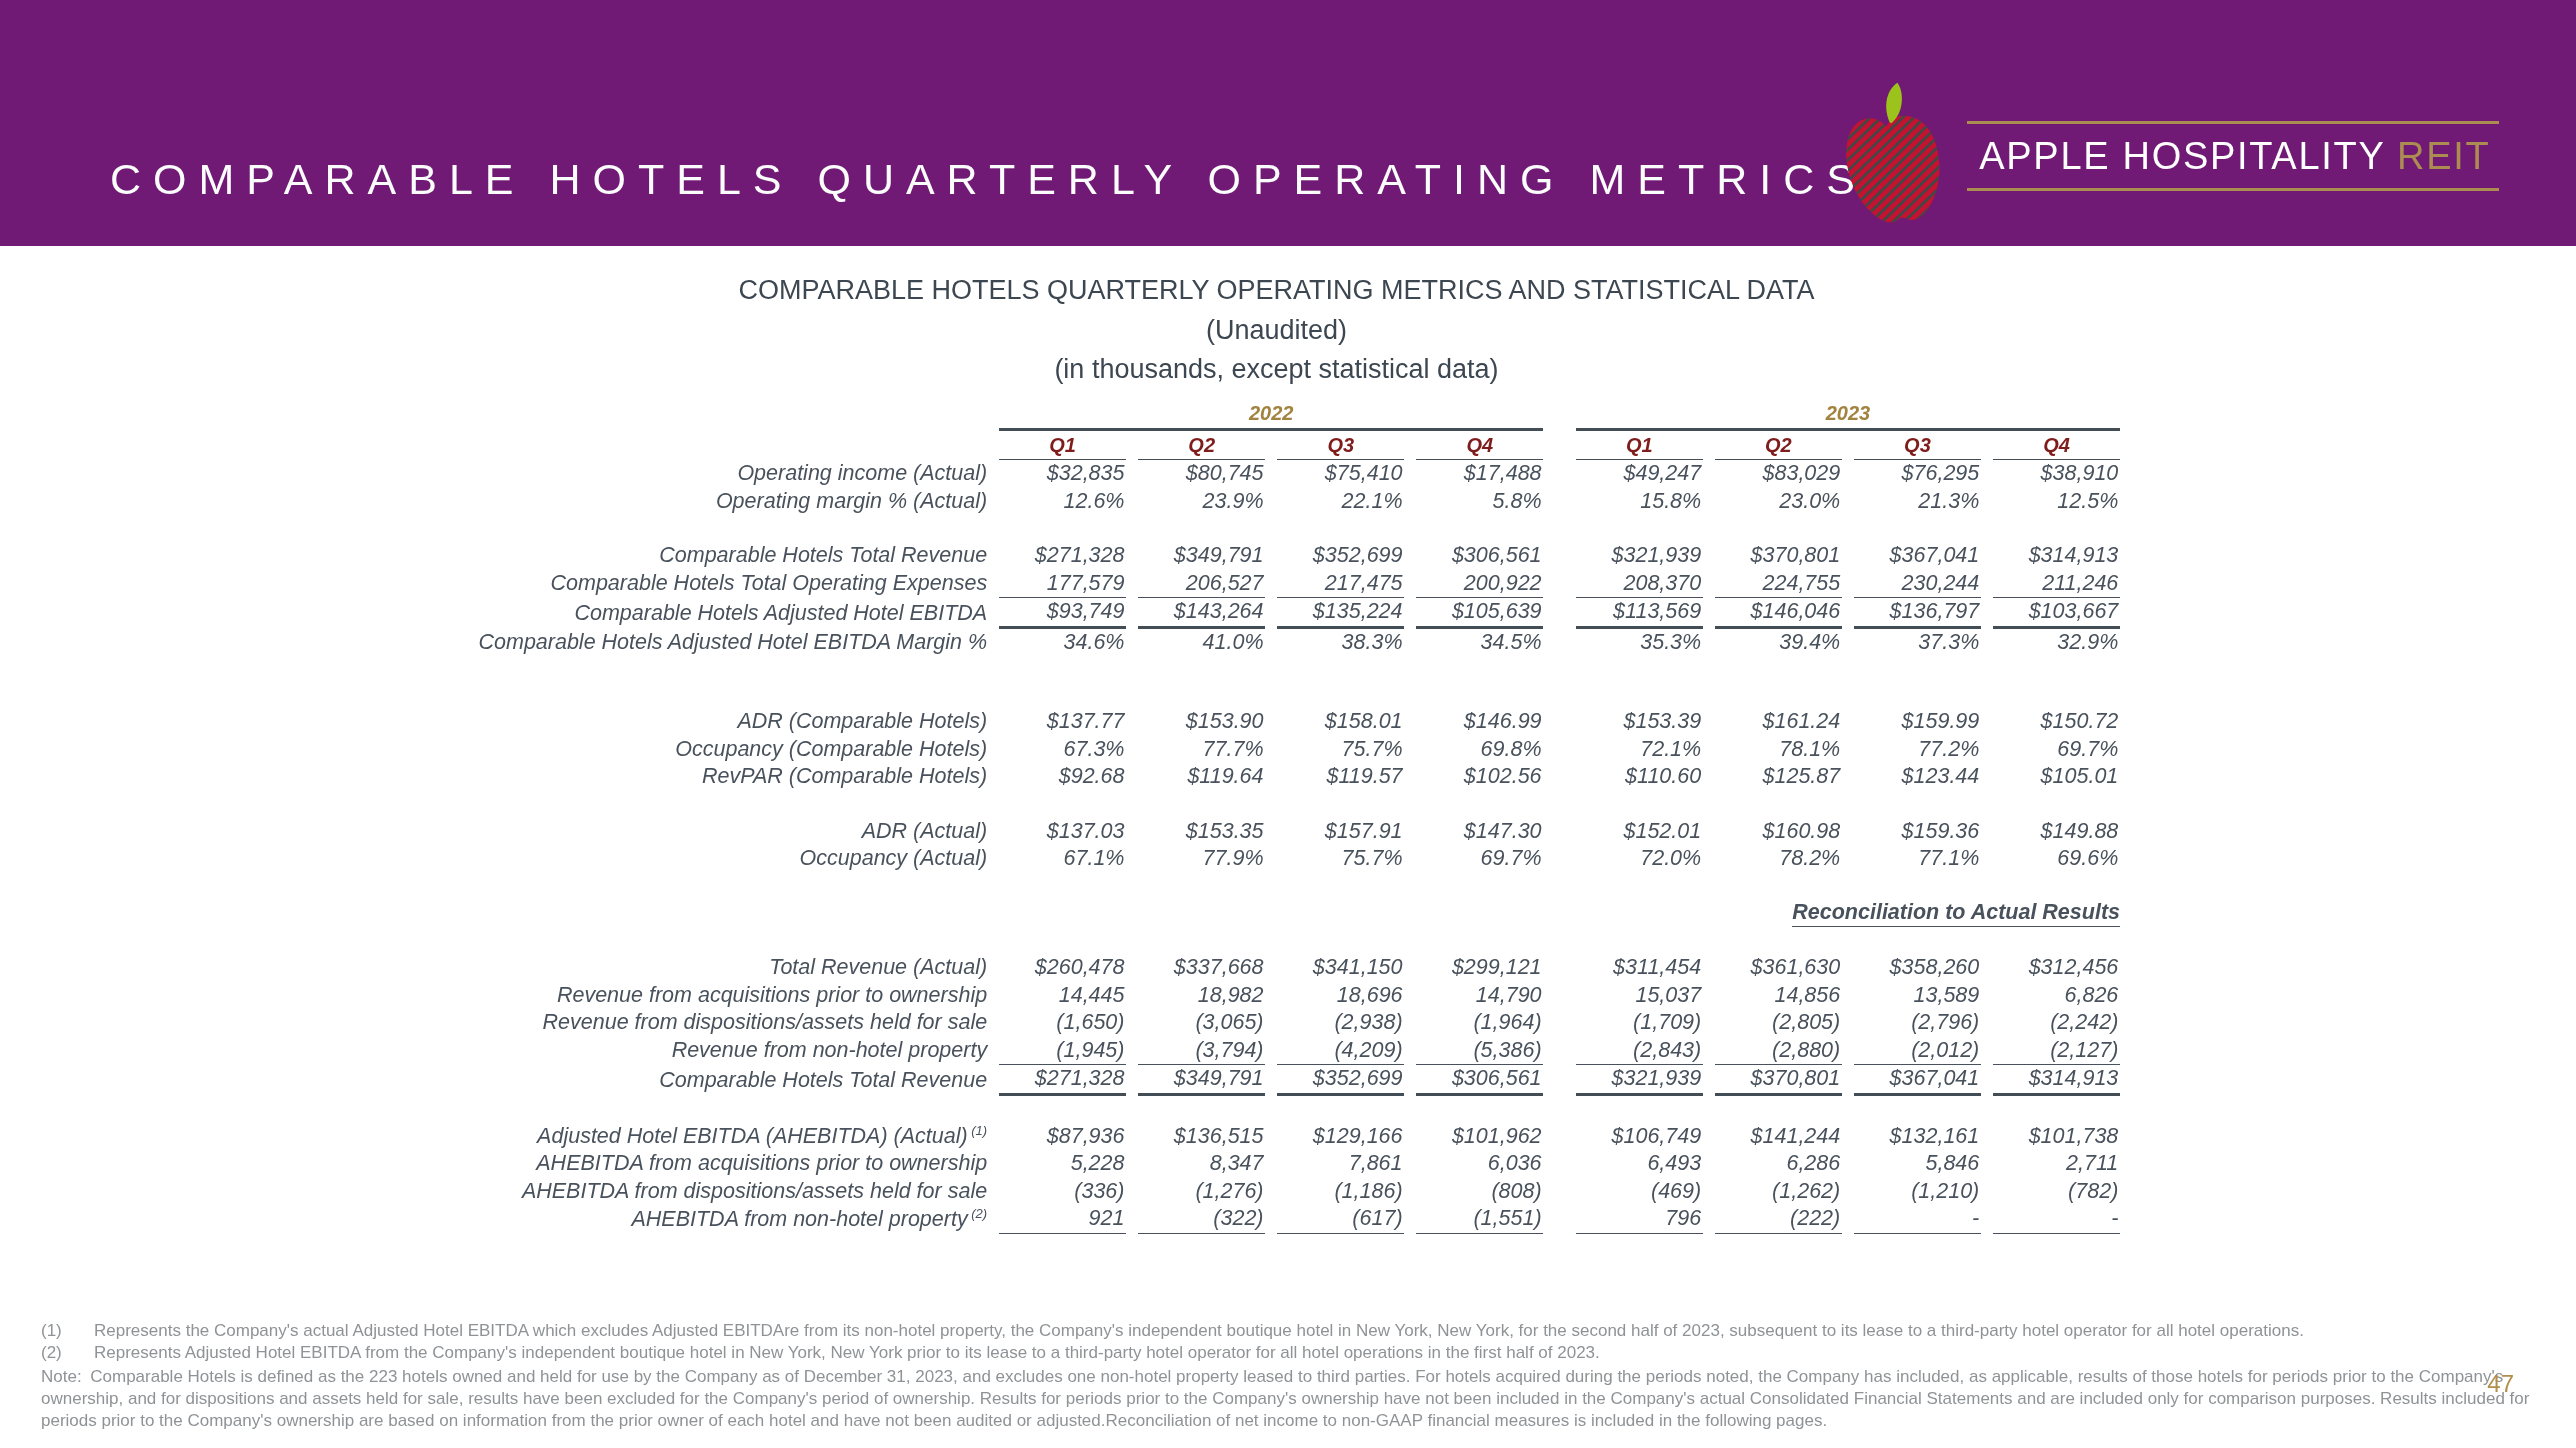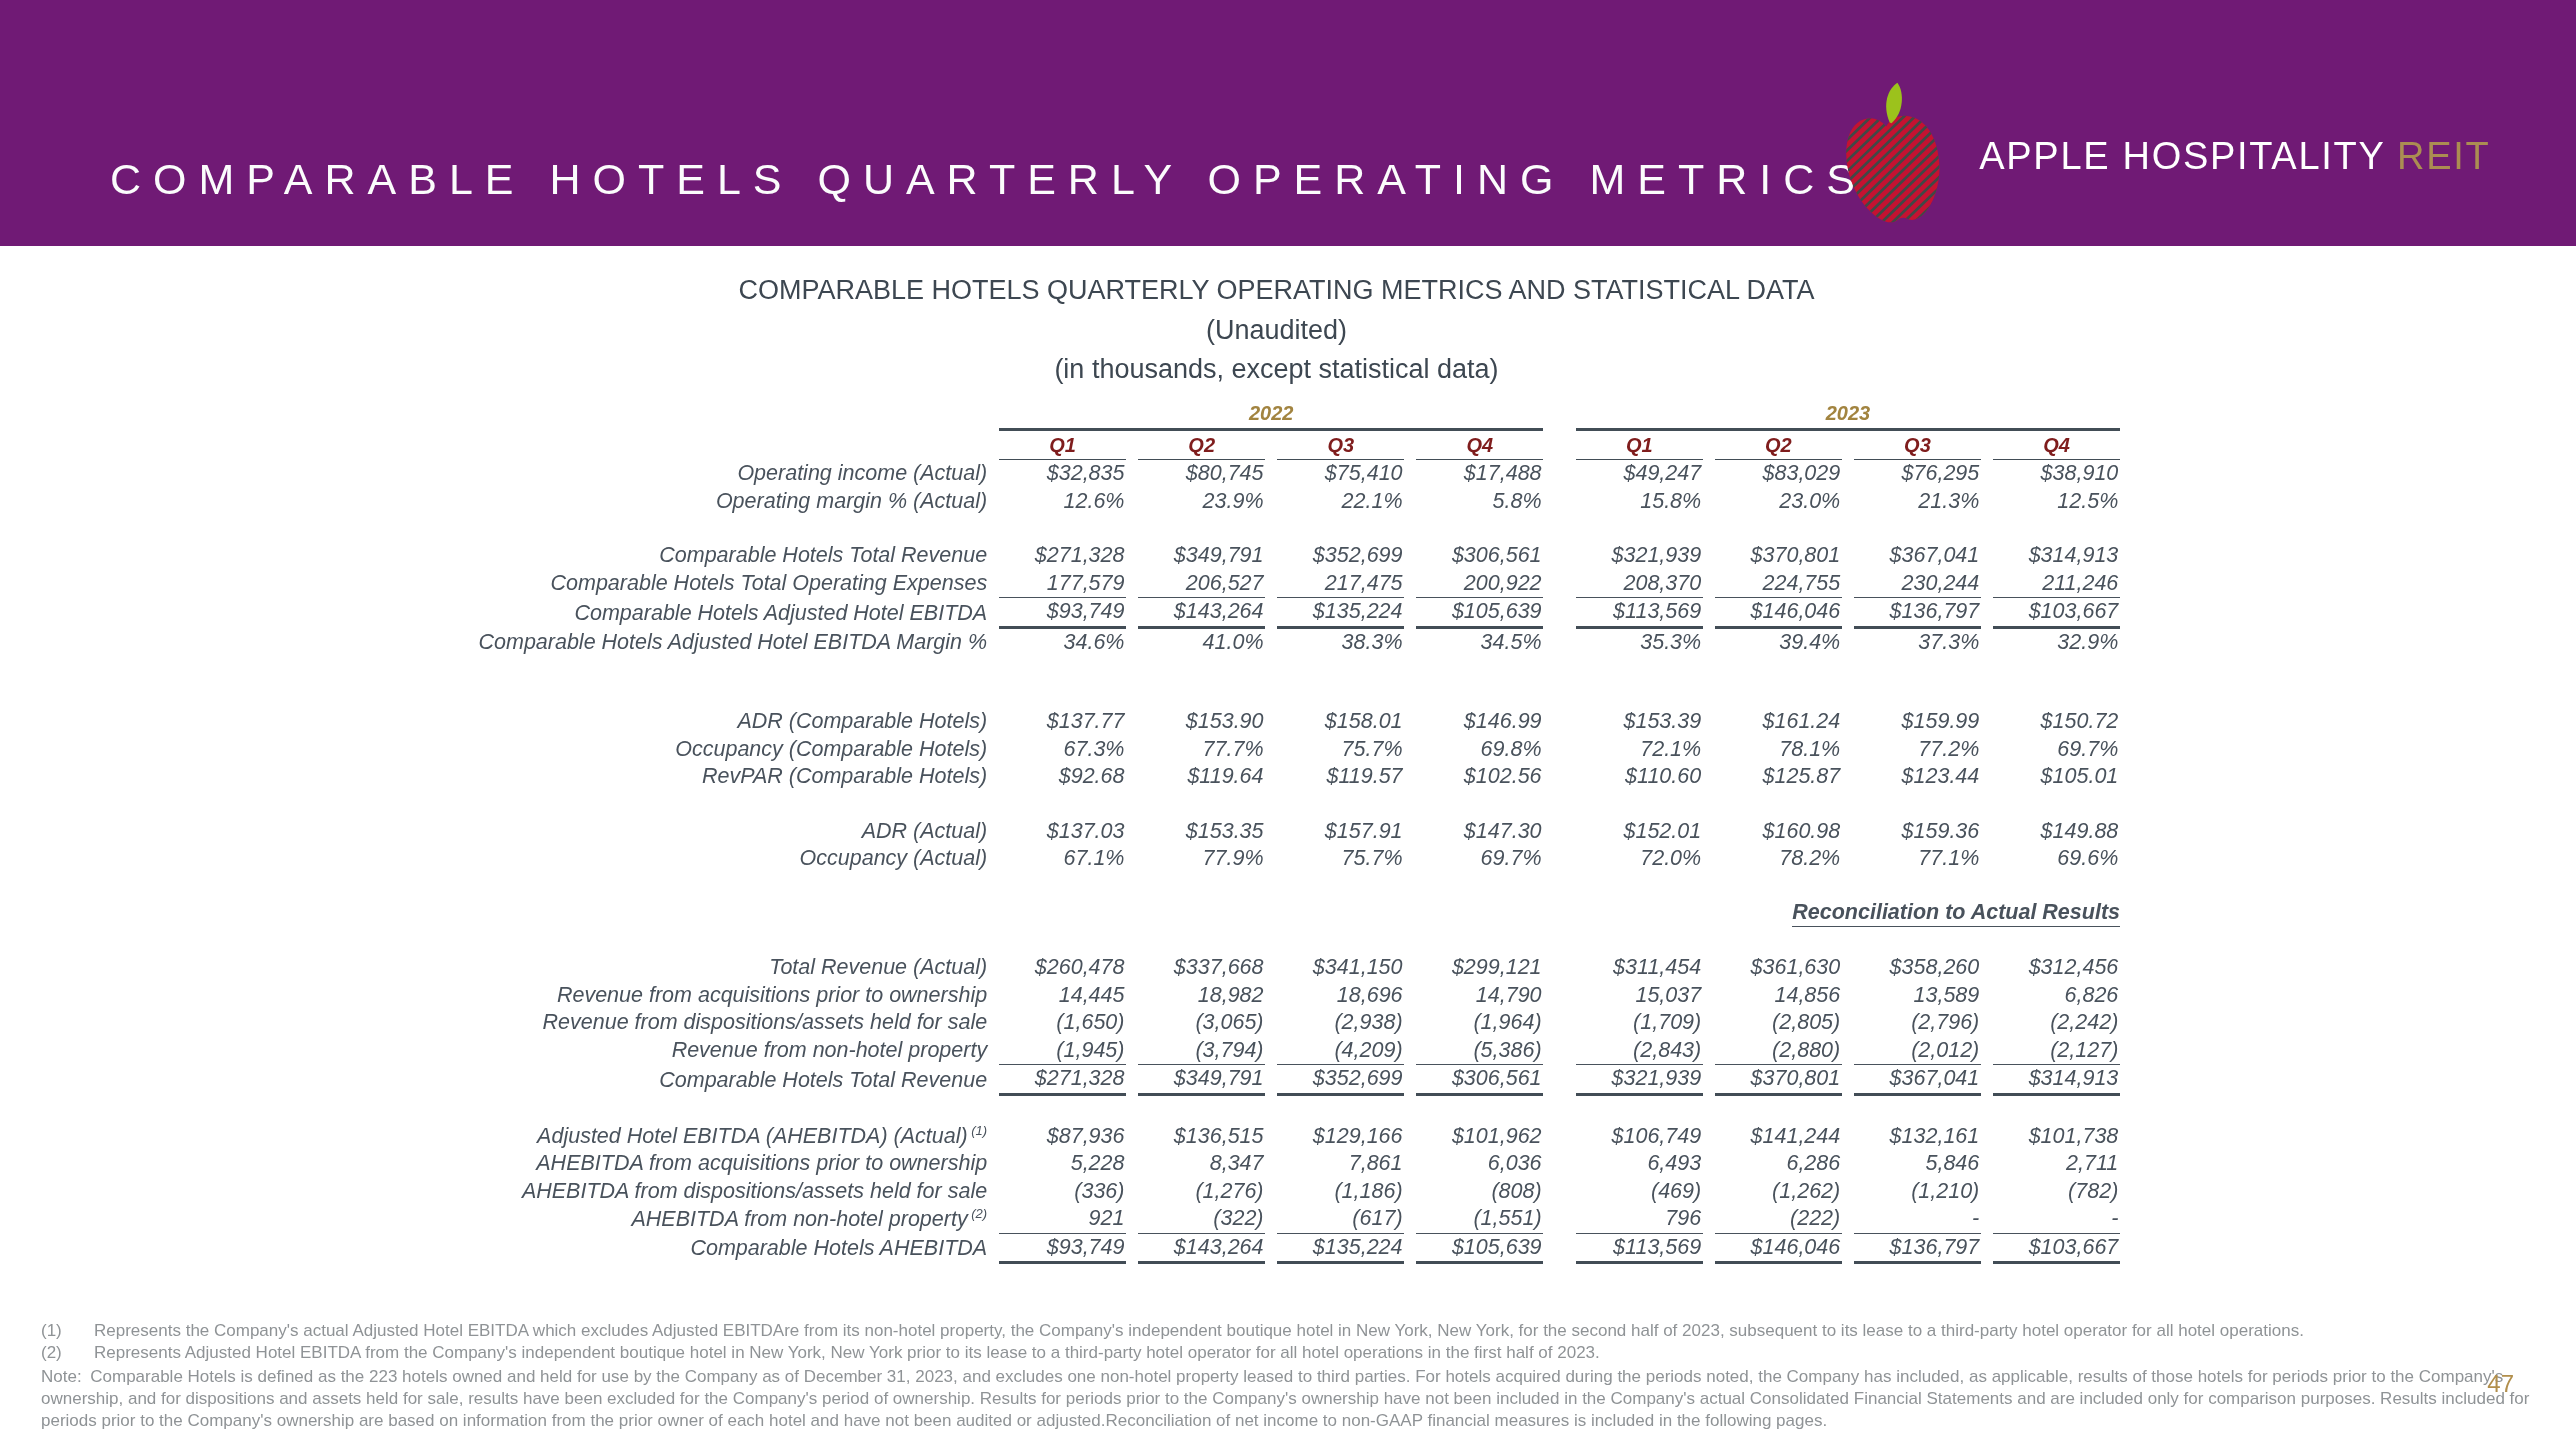--- a/index.html
+++ b/index.html
@@ -8,21 +8,21 @@
     background:#ffffff;font-family:"Liberation Sans",sans-serif;
   }
   
   .header{position:absolute;top:0;left:0;width:2576px;height:246px;background:#701a75;}
   .header-title{
     position:absolute;left:110px;top:155px;margin:0;
     font-size:43px;font-weight:400;letter-spacing:12px;color:#fbfcfc;white-space:nowrap;
   }
   .logo{position:absolute;top:82px;right:77px;display:flex;align-items:center;gap:22px;}
   .apple-svg{width:101px;height:148px;}
-  .logo-text-block{display:flex;flex-direction:row;}
+  .logo-text-block{display:flex;flex-direction:column;}
   .gold-line{height:3.4px;background:#ab8d52;}
   .logo-text{
     font-size:38px;font-weight:400;letter-spacing:1.7px;color:#ffffff;
     padding:10.3px 8.6px 10.3px 12px;white-space:nowrap;
   }
   .logo-reit{color:#ab8d52;}
   
   .content{position:absolute;left:421px;top:275px;width:1711px;}
   .titles{text-align:center;color:#3d4751;}
   .t-line{margin:0 0 8.6px 0;font-size:27px;font-weight:400;}
@@ -408,32 +408,20 @@
           <td class="num u-thin">921</td>
           <td class="num u-thin">(322)</td>
           <td class="num u-thin">(617)</td>
           <td class="num u-thin">(1,551)</td>
           <td class="group-gap"></td>
           <td class="num u-thin">796</td>
           <td class="num u-thin">(222)</td>
           <td class="num u-thin">-</td>
           <td class="num u-thin">-</td>
         </tr>
-        <tr class="data-row">
-          <td class="label-cell">Comparable Hotels AHEBITDA</td>
-          <td class="num u-thick">$93,749</td>
-          <td class="num u-thick">$143,264</td>
-          <td class="num u-thick">$135,224</td>
-          <td class="num u-thick">$105,639</td>
-          <td class="group-gap"></td>
-          <td class="num u-thick">$113,569</td>
-          <td class="num u-thick">$146,046</td>
-          <td class="num u-thick">$136,797</td>
-          <td class="num u-thick">$103,667</td>
-        </tr>
       </tbody>
   </table>
 </div>
 
 <div class="footnotes">
   <div class="fn-row">
     <span class="fn-marker">(1)</span>
     <span class="fn-text">Represents the Company's actual Adjusted Hotel EBITDA which excludes Adjusted EBITDAre from its non-hotel property, the Company's independent boutique hotel in New York, New York, for the second half of 2023, subsequent to its lease to a third-party hotel operator for all hotel operations.</span>
   </div>
   <div class="fn-row">

